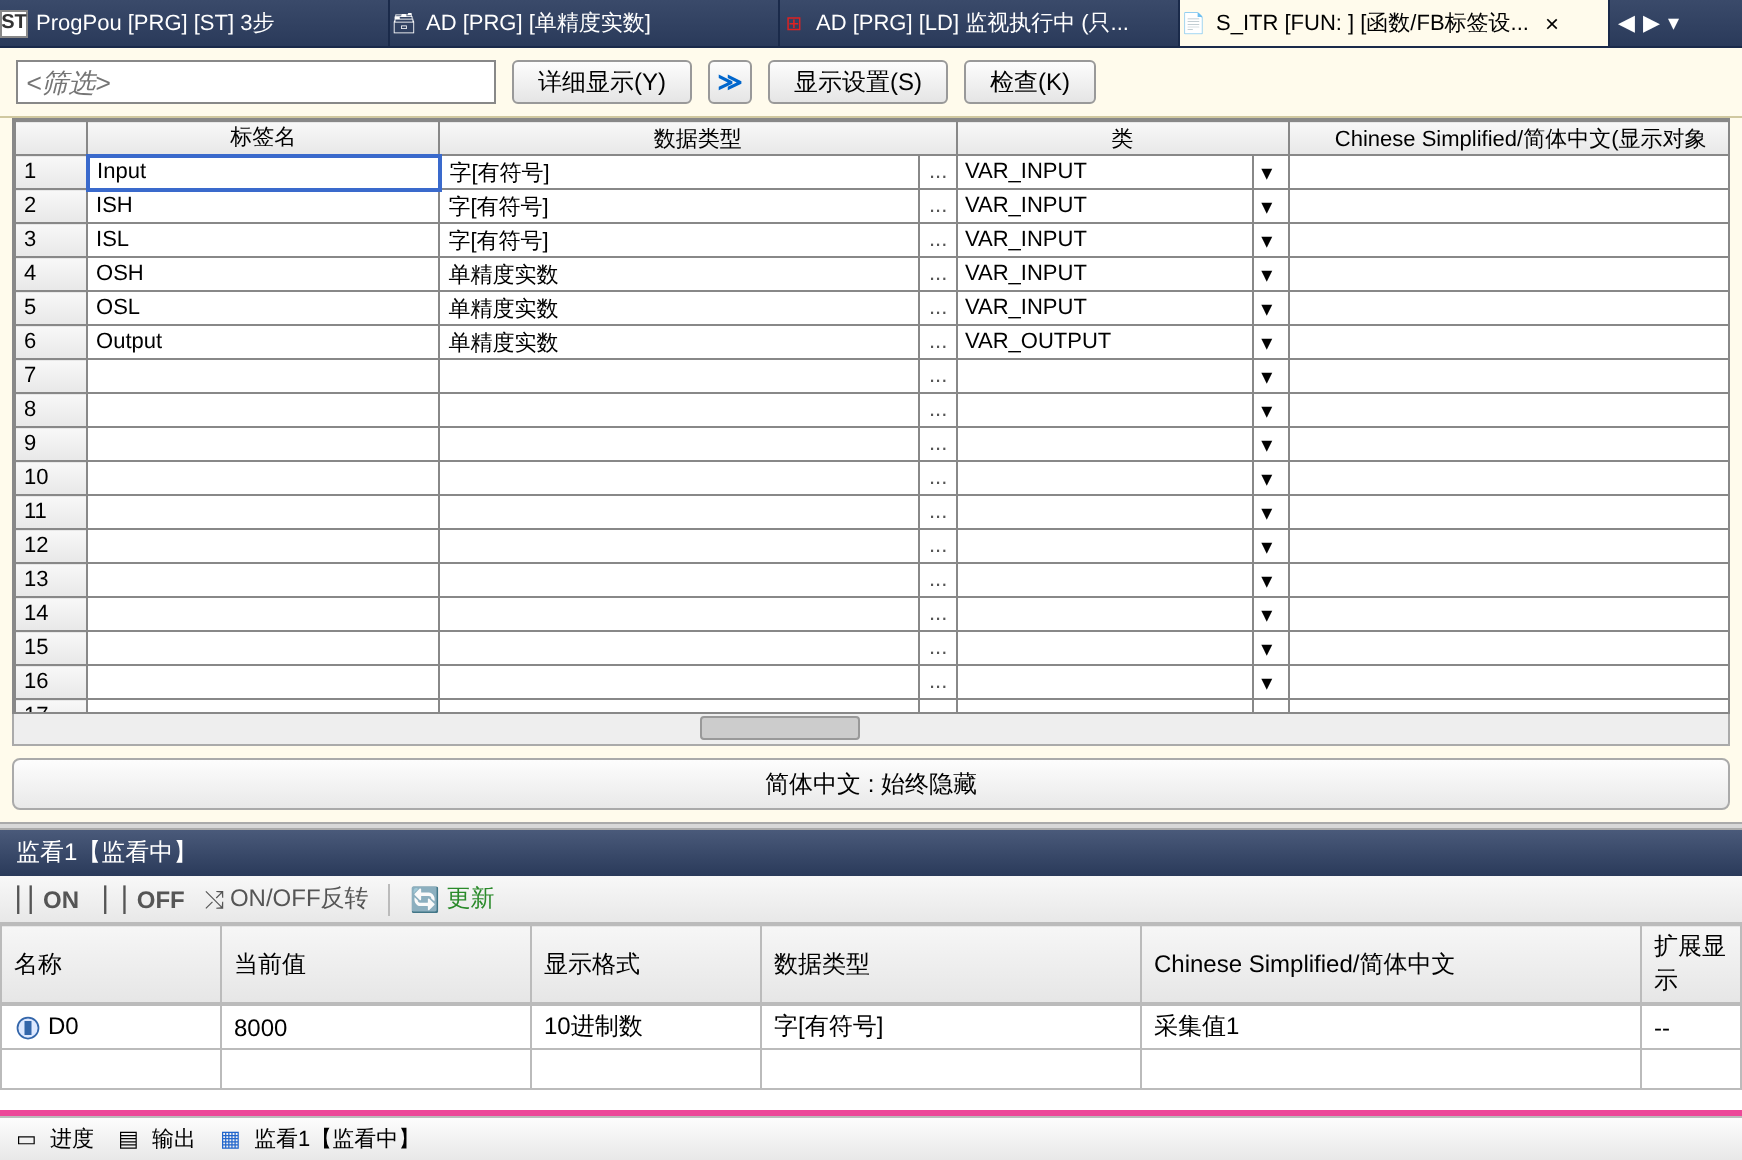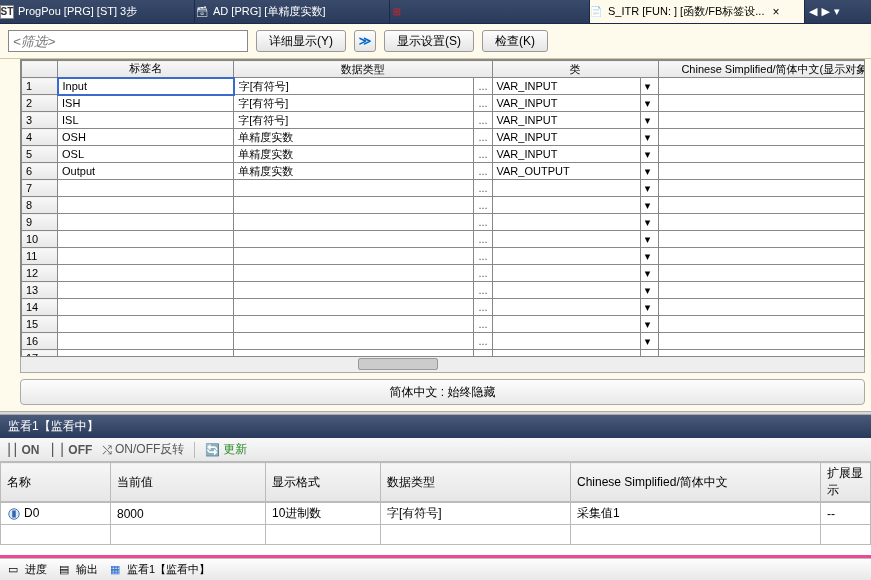--- a/index.html
+++ b/index.html
@@ -11,21 +11,21 @@
 .tab-icon { width: 14px; height: 14px; display: inline-flex; align-items: center; justify-content: center; font-size: 10px; }
 .tab-close { margin-left: 4px; font-size: 12px; cursor: pointer; }
 .tab-nav { display: flex; align-items: center; padding: 0 4px; color: #fff; gap: 4px; }
 .tab-nav span { cursor: pointer; font-size: 11px; }
 
 .toolbar-area { background: #fffbec; padding: 6px 8px; display: flex; align-items: flex-start; gap: 8px; border-bottom: 1px solid #d0c8a0; }
 .filter-input { width: 240px; height: 22px; border: 1px solid #888; padding: 2px 4px; color: #888; font-style: italic; background: #fff; }
 .tb-btn { height: 22px; padding: 2px 12px; background: linear-gradient(#fdfdfd, #e5e5e5); border: 1px solid #999; border-radius: 3px; cursor: pointer; font-size: 12px; display: inline-flex; align-items: center; gap: 4px; }
 .tb-small { width: 22px; padding: 0; justify-content: center; color: #0066cc; font-weight: bold; }
 
-.grid-wrap { background: #fffbec; padding: 0 6px 6px 20px; height: 352px; display:flex; flex-direction:column; }
+.grid-wrap { background: #fffbec; padding: 0 6px 6px 6px; height: 352px; display:flex; flex-direction:column; }
 .grid-scroll { overflow: auto; border: 1px solid #888; background: #fff; flex:1; }
 table.grid { border-collapse: collapse; width: 870px; table-layout: fixed; }
 table.grid th, table.grid td { border: 1px solid #888; height: 17px; padding: 0 4px; font-size: 11px; text-align: left; overflow: hidden; white-space: nowrap; }
 table.grid th { background: linear-gradient(#f8f8f8,#e8e8e8); font-weight: normal; text-align: center; }
 col.rownum { width: 36px; }
 col.c-label { width: 176px; }
 col.c-type { width: 240px; }
 col.c-ell { width: 18px; }
 col.c-class { width: 148px; }
 col.c-dd { width: 18px; }
@@ -68,20 +68,21 @@
   <div class="tab" style="width:195px">
     <span class="tab-icon" style="background:#fff;color:#333;border:1px solid #888;font-weight:bold">ST</span>
     <span>ProgPou [PRG] [ST] 3步</span>
   </div>
   <div class="tab" style="width:195px">
     <span class="tab-icon">🗃</span>
     <span>AD [PRG] [单精度实数]</span>
   </div>
   <div class="tab" style="width:200px">
     <span class="tab-icon" style="color:#d22">⊞</span>
+    <span>AD [PRG] [LD] 监视执行中 (只...</span>
   </div>
   <div class="tab active" style="width:215px">
     <span class="tab-icon" style="color:#2266cc">📄</span>
     <span>S_ITR [FUN: ] [函数/FB标签设...</span>
     <span class="tab-close">×</span>
   </div>
   <div class="tab-nav">
     <span>◀</span>
     <span>▶</span>
     <span>▾</span>

